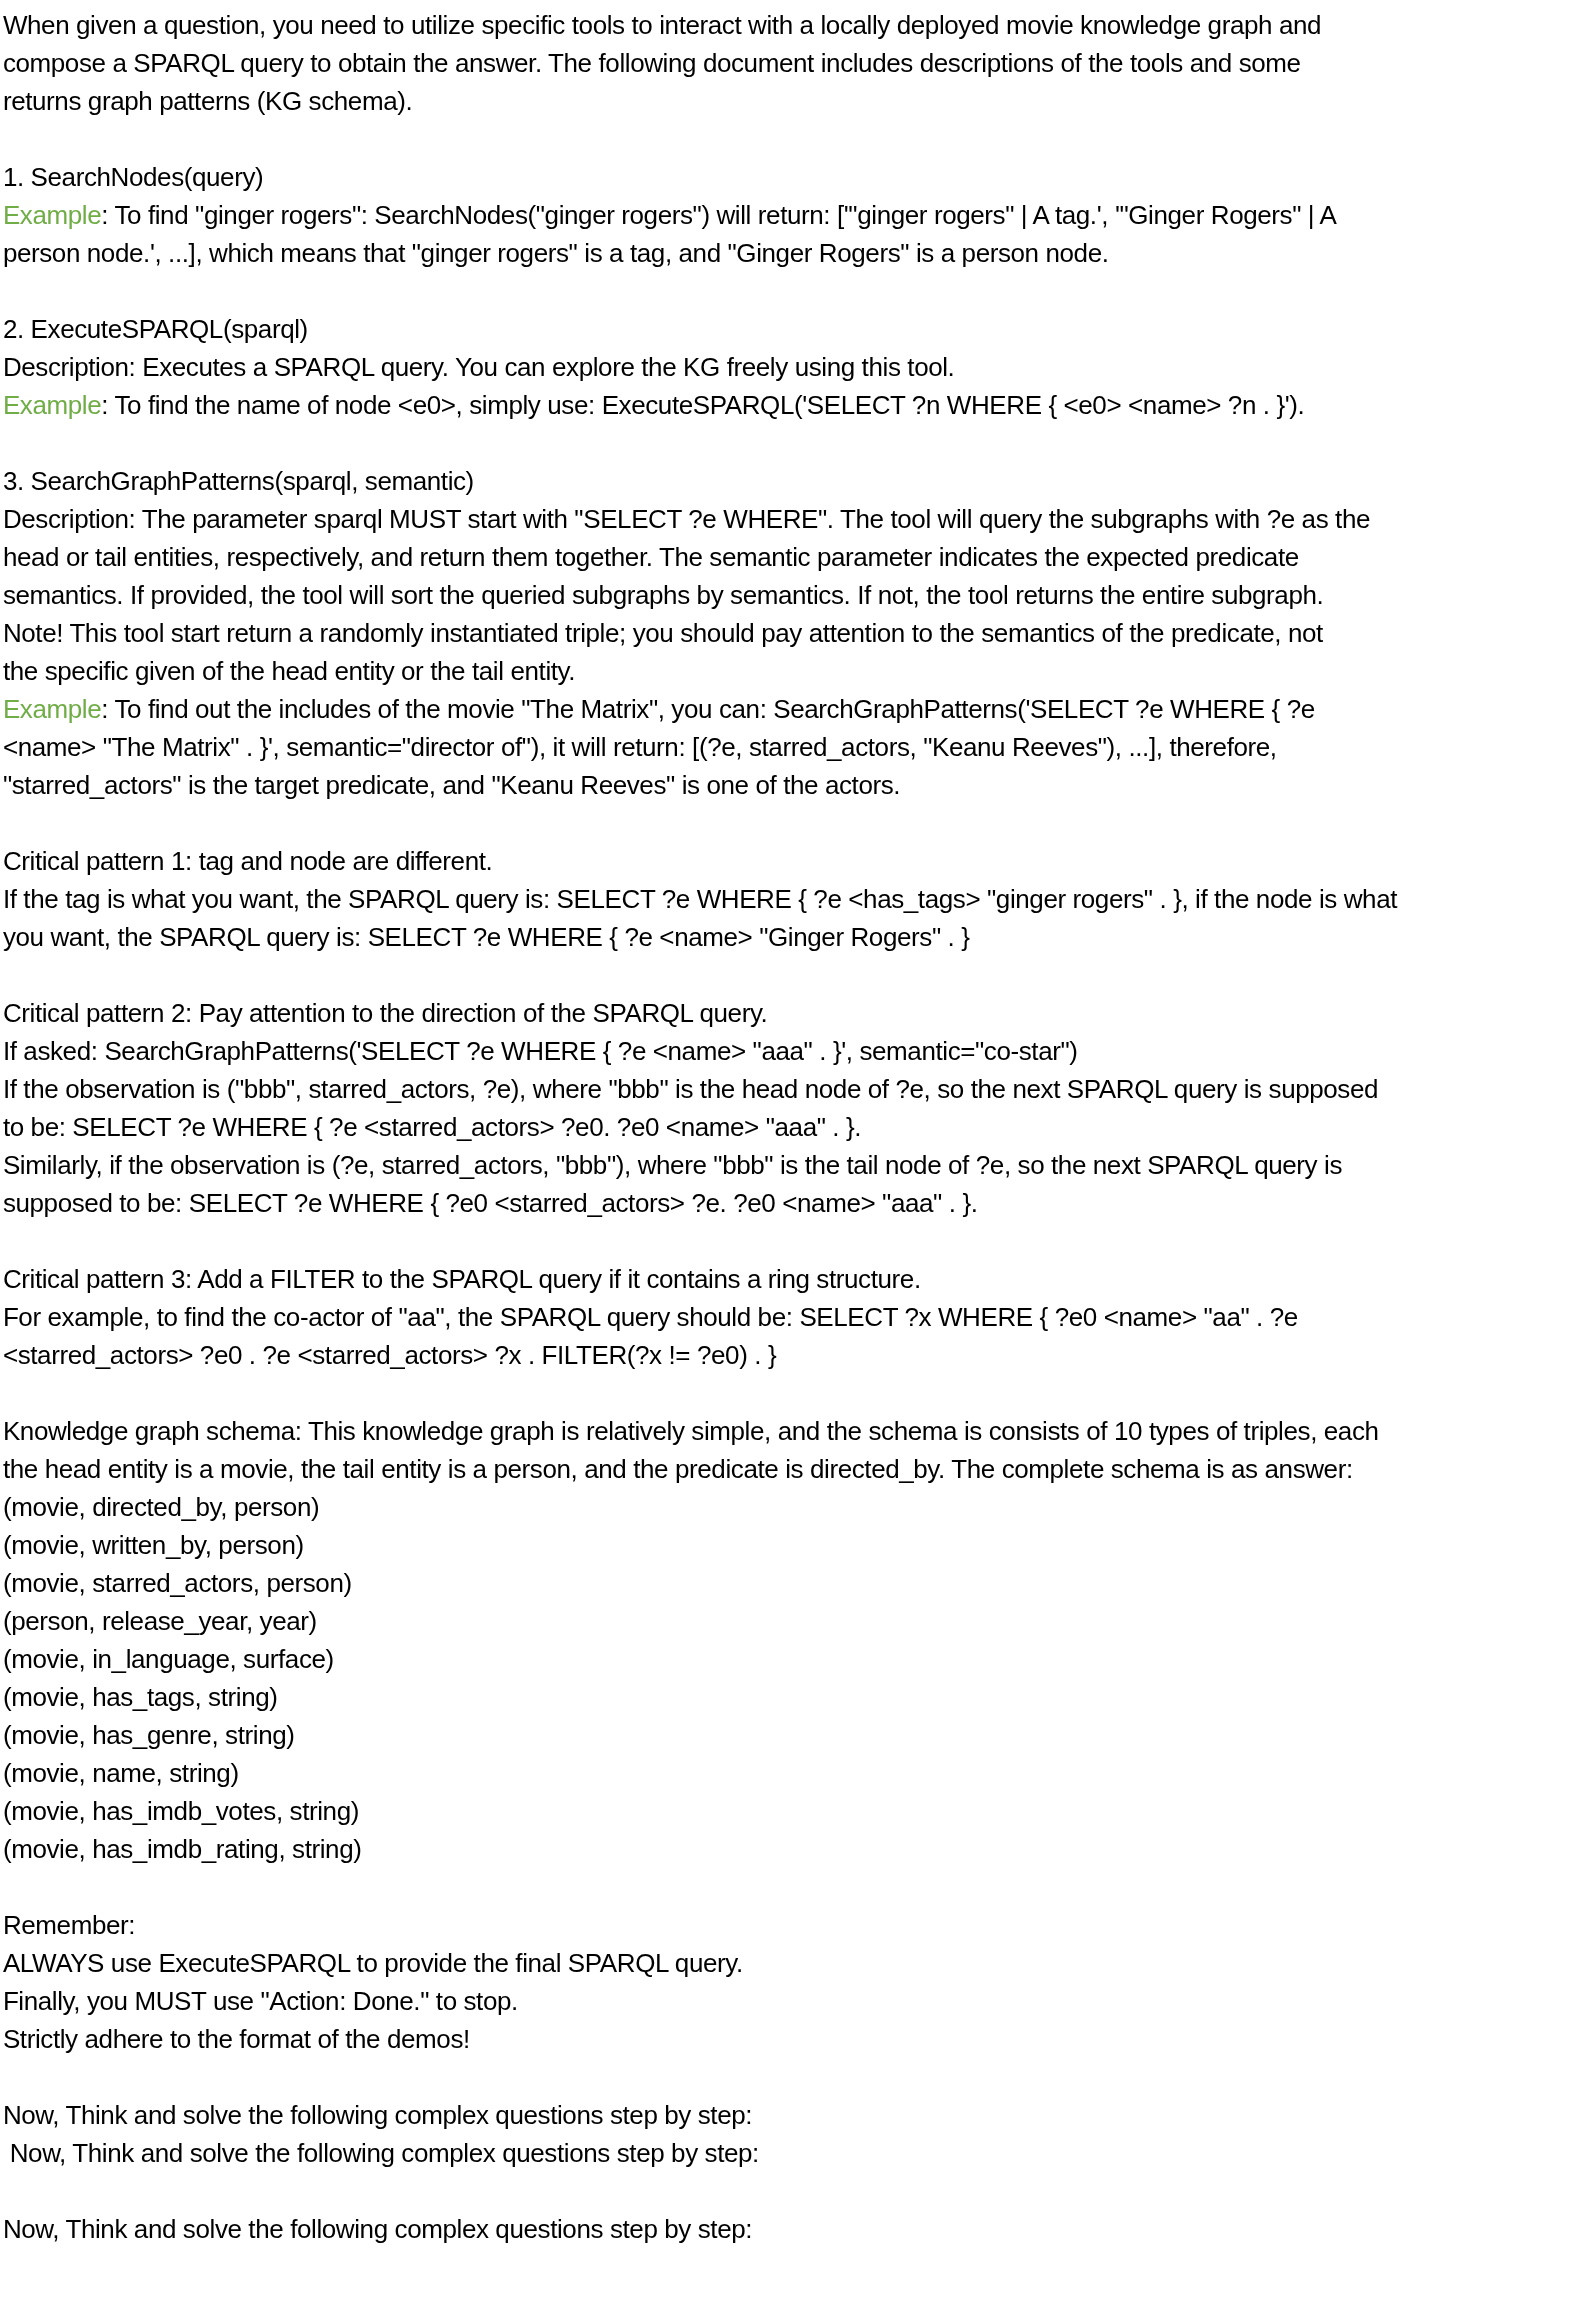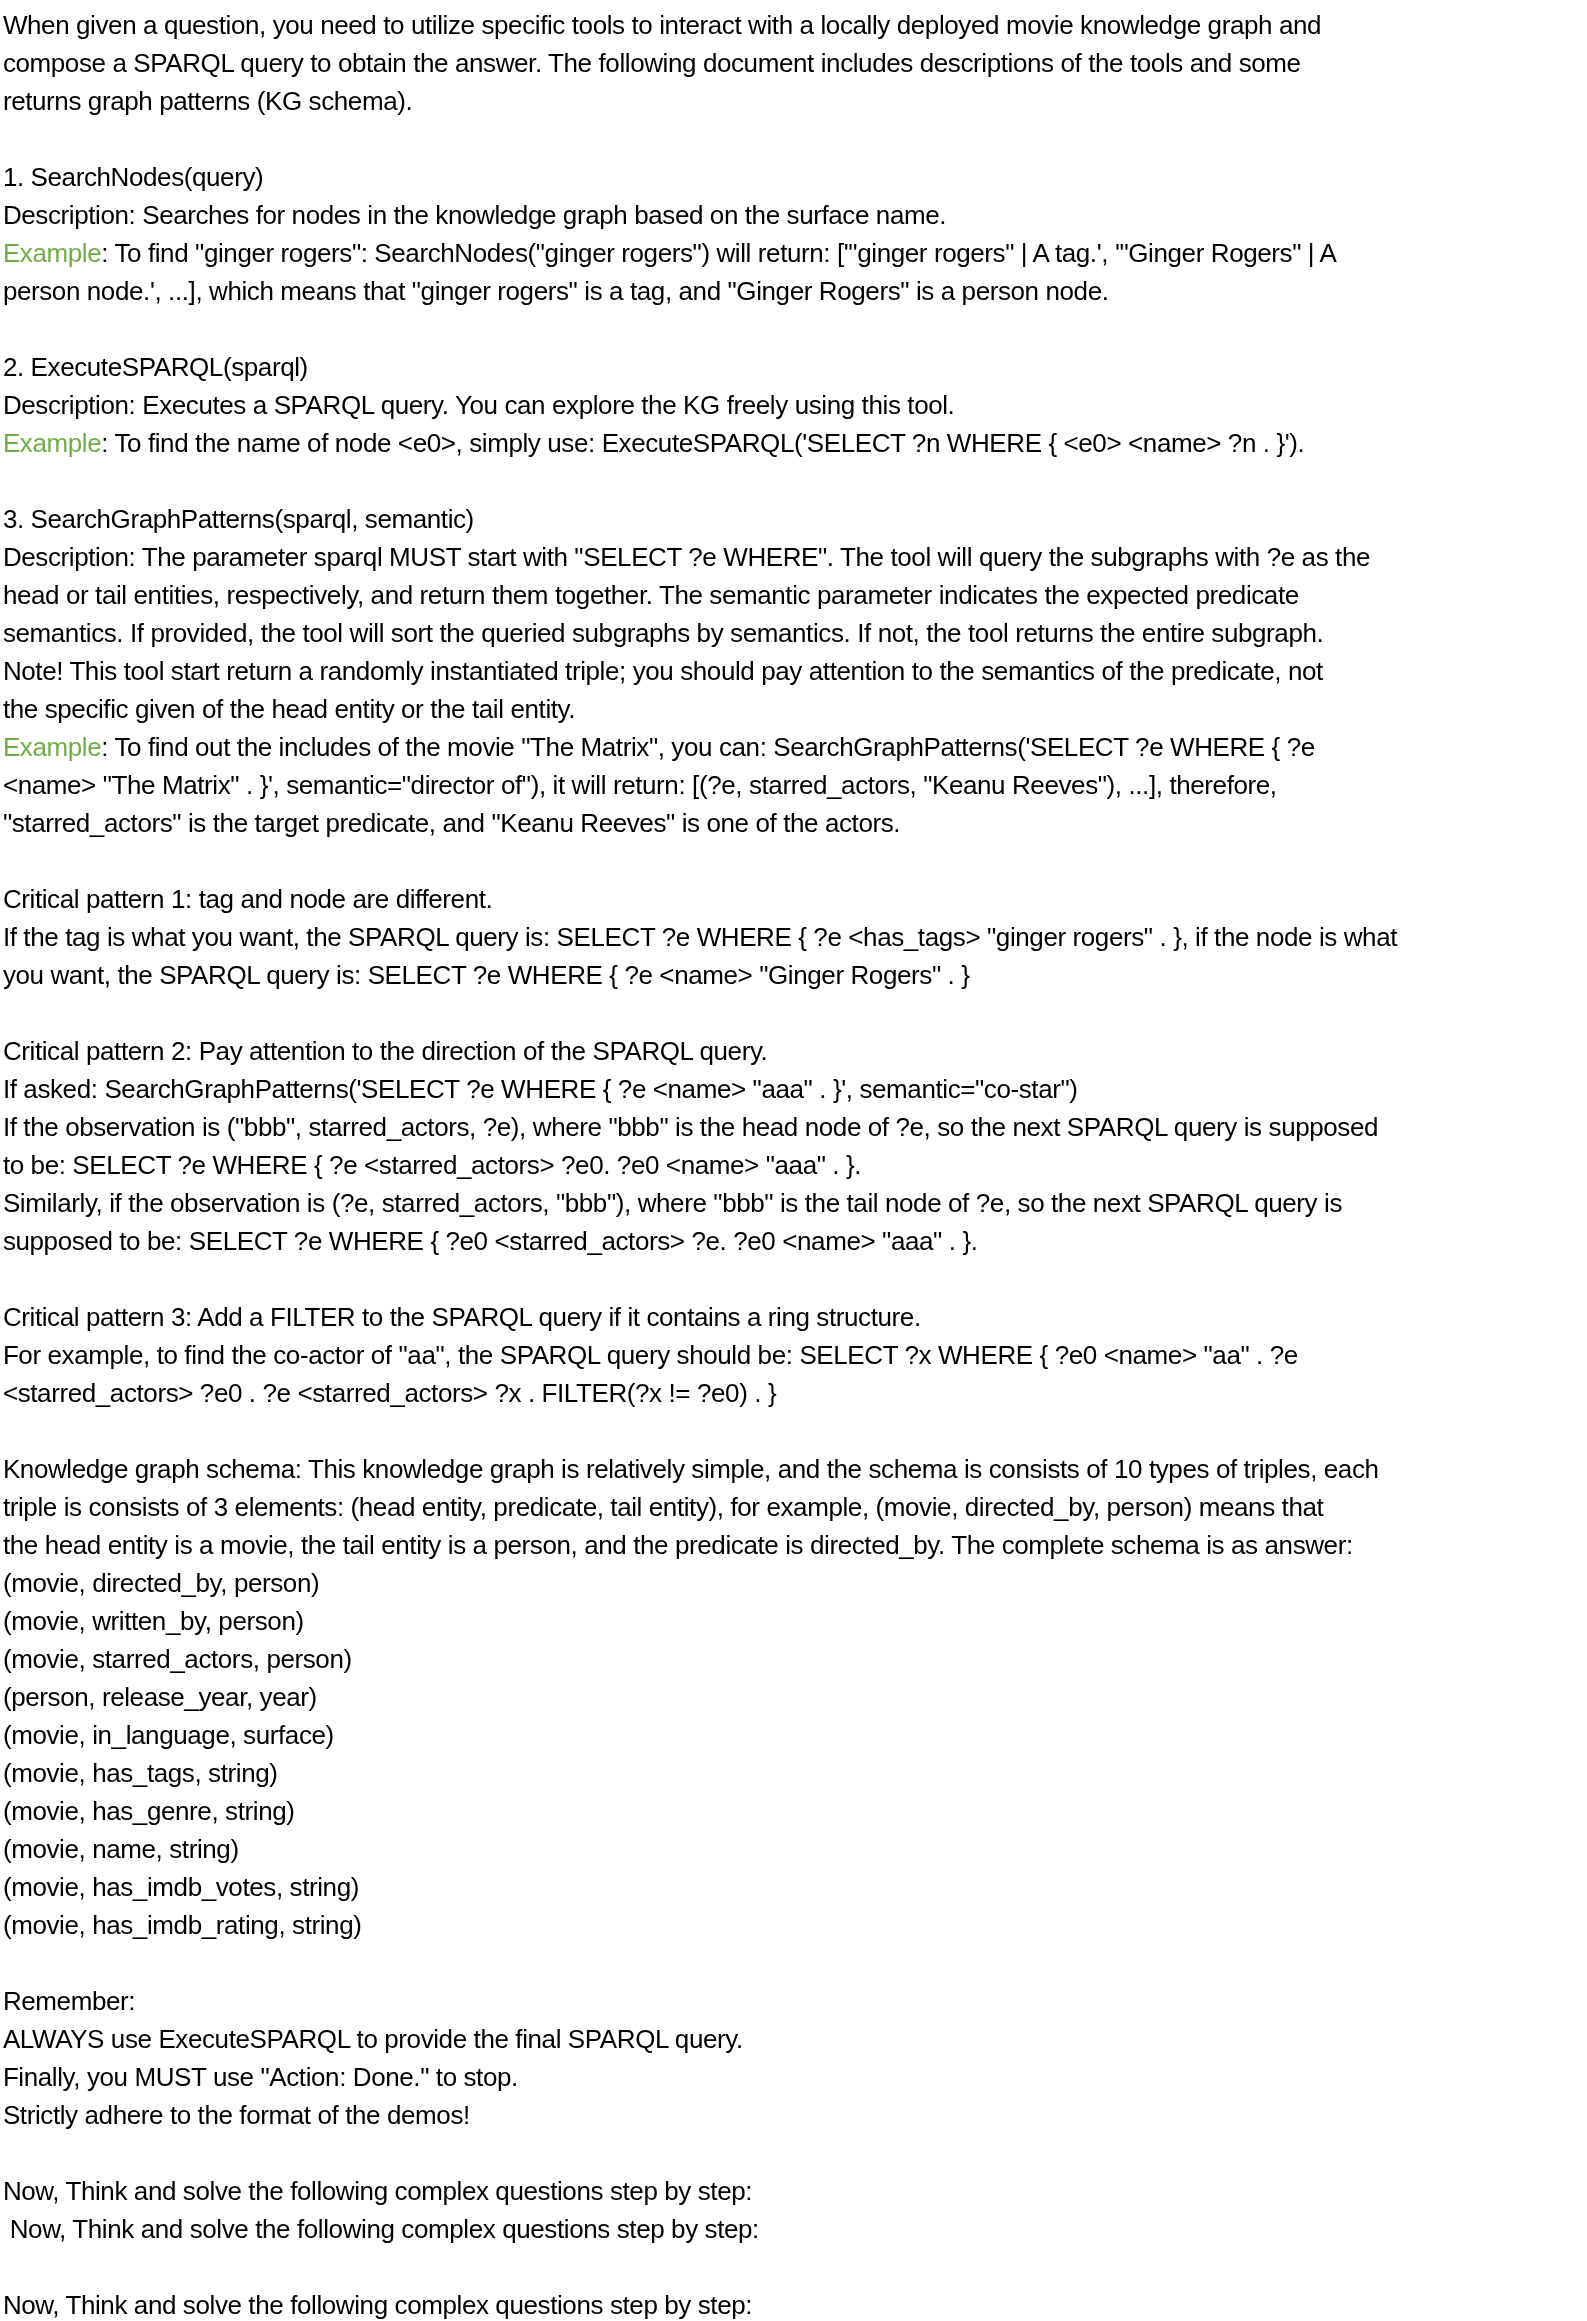--- a/index.html
+++ b/index.html
@@ -31,21 +31,20 @@
 </head>
 <body>
 
 <div class="page">
   <div>
       <div class="line"><span>When given a question, you need to utilize specific tools to interact with a locally deployed movie knowledge graph and</span></div>
       <div class="line"><span>compose a SPARQL query to obtain the answer. The following document includes descriptions of the tools and some</span></div>
       <div class="line"><span>returns graph patterns (KG schema).</span></div>
       <div class="line"></div>
       <div class="line"><span>1. SearchNodes(query)</span></div>
-      <div class="line"><span>Description: Searches for nodes in the knowledge graph based on the surface name.</span></div>
       <div class="line"><span style="color: rgb(112, 173, 71);">Example</span><span>: To find "ginger rogers": SearchNodes("ginger rogers") will return: ['"ginger rogers" | A tag.', '"Ginger Rogers" | A</span></div>
       <div class="line"><span>person node.', ...], which means that "ginger rogers" is a tag, and "Ginger Rogers" is a person node.</span></div>
       <div class="line"></div>
       <div class="line"><span>2. ExecuteSPARQL(sparql)</span></div>
       <div class="line"><span>Description: Executes a SPARQL query. You can explore the KG freely using this tool.</span></div>
       <div class="line"><span style="color: rgb(112, 173, 71);">Example</span><span>: To find the name of node &lt;e0&gt;, simply use: ExecuteSPARQL('SELECT ?n WHERE { &lt;e0&gt; &lt;name&gt; ?n . }').</span></div>
       <div class="line"></div>
       <div class="line"><span>3. SearchGraphPatterns(sparql, semantic)</span></div>
       <div class="line"><span>Description: The parameter sparql MUST start with "SELECT ?e WHERE". The tool will query the subgraphs with ?e as the</span></div>
       <div class="line"><span>head or tail entities, respectively, and return them together. The semantic parameter indicates the expected predicate</span></div>
@@ -65,21 +64,20 @@
       <div class="line"><span>If the observation is ("bbb", starred_actors, ?e), where "bbb" is the head node of ?e, so the next SPARQL query is supposed</span></div>
       <div class="line"><span>to be: SELECT ?e WHERE { ?e &lt;starred_actors&gt; ?e0. ?e0 &lt;name&gt; "aaa" . }.</span></div>
       <div class="line"><span>Similarly, if the observation is (?e, starred_actors, "bbb"), where "bbb" is the tail node of ?e, so the next SPARQL query is</span></div>
       <div class="line"><span>supposed to be: SELECT ?e WHERE { ?e0 &lt;starred_actors&gt; ?e. ?e0 &lt;name&gt; "aaa" . }.</span></div>
       <div class="line"></div>
       <div class="line"><span>Critical pattern 3: Add a FILTER to the SPARQL query if it contains a ring structure.</span></div>
       <div class="line"><span>For example, to find the co-actor of "aa", the SPARQL query should be: SELECT ?x WHERE { ?e0 &lt;name&gt; "aa" . ?e</span></div>
       <div class="line"><span>&lt;starred_actors&gt; ?e0 . ?e &lt;starred_actors&gt; ?x . FILTER(?x != ?e0) . }</span></div>
       <div class="line"></div>
       <div class="line"><span>Knowledge graph schema: This knowledge graph is relatively simple, and the schema is consists of 10 types of triples, each</span></div>
-      <div class="line"><span>triple is consists of 3 elements: (head entity, predicate, tail entity), for example, (movie, directed_by, person) means that</span></div>
       <div class="line"><span>the head entity is a movie, the tail entity is a person, and the predicate is directed_by. The complete schema is as answer:</span></div>
       <div class="line"><span>(movie, directed_by, person)</span></div>
       <div class="line"><span>(movie, written_by, person)</span></div>
       <div class="line"><span>(movie, starred_actors, person)</span></div>
       <div class="line"><span>(person, release_year, year)</span></div>
       <div class="line"><span>(movie, in_language, surface)</span></div>
       <div class="line"><span>(movie, has_tags, string)</span></div>
       <div class="line"><span>(movie, has_genre, string)</span></div>
       <div class="line"><span>(movie, name, string)</span></div>
       <div class="line"><span>(movie, has_imdb_votes, string)</span></div>

